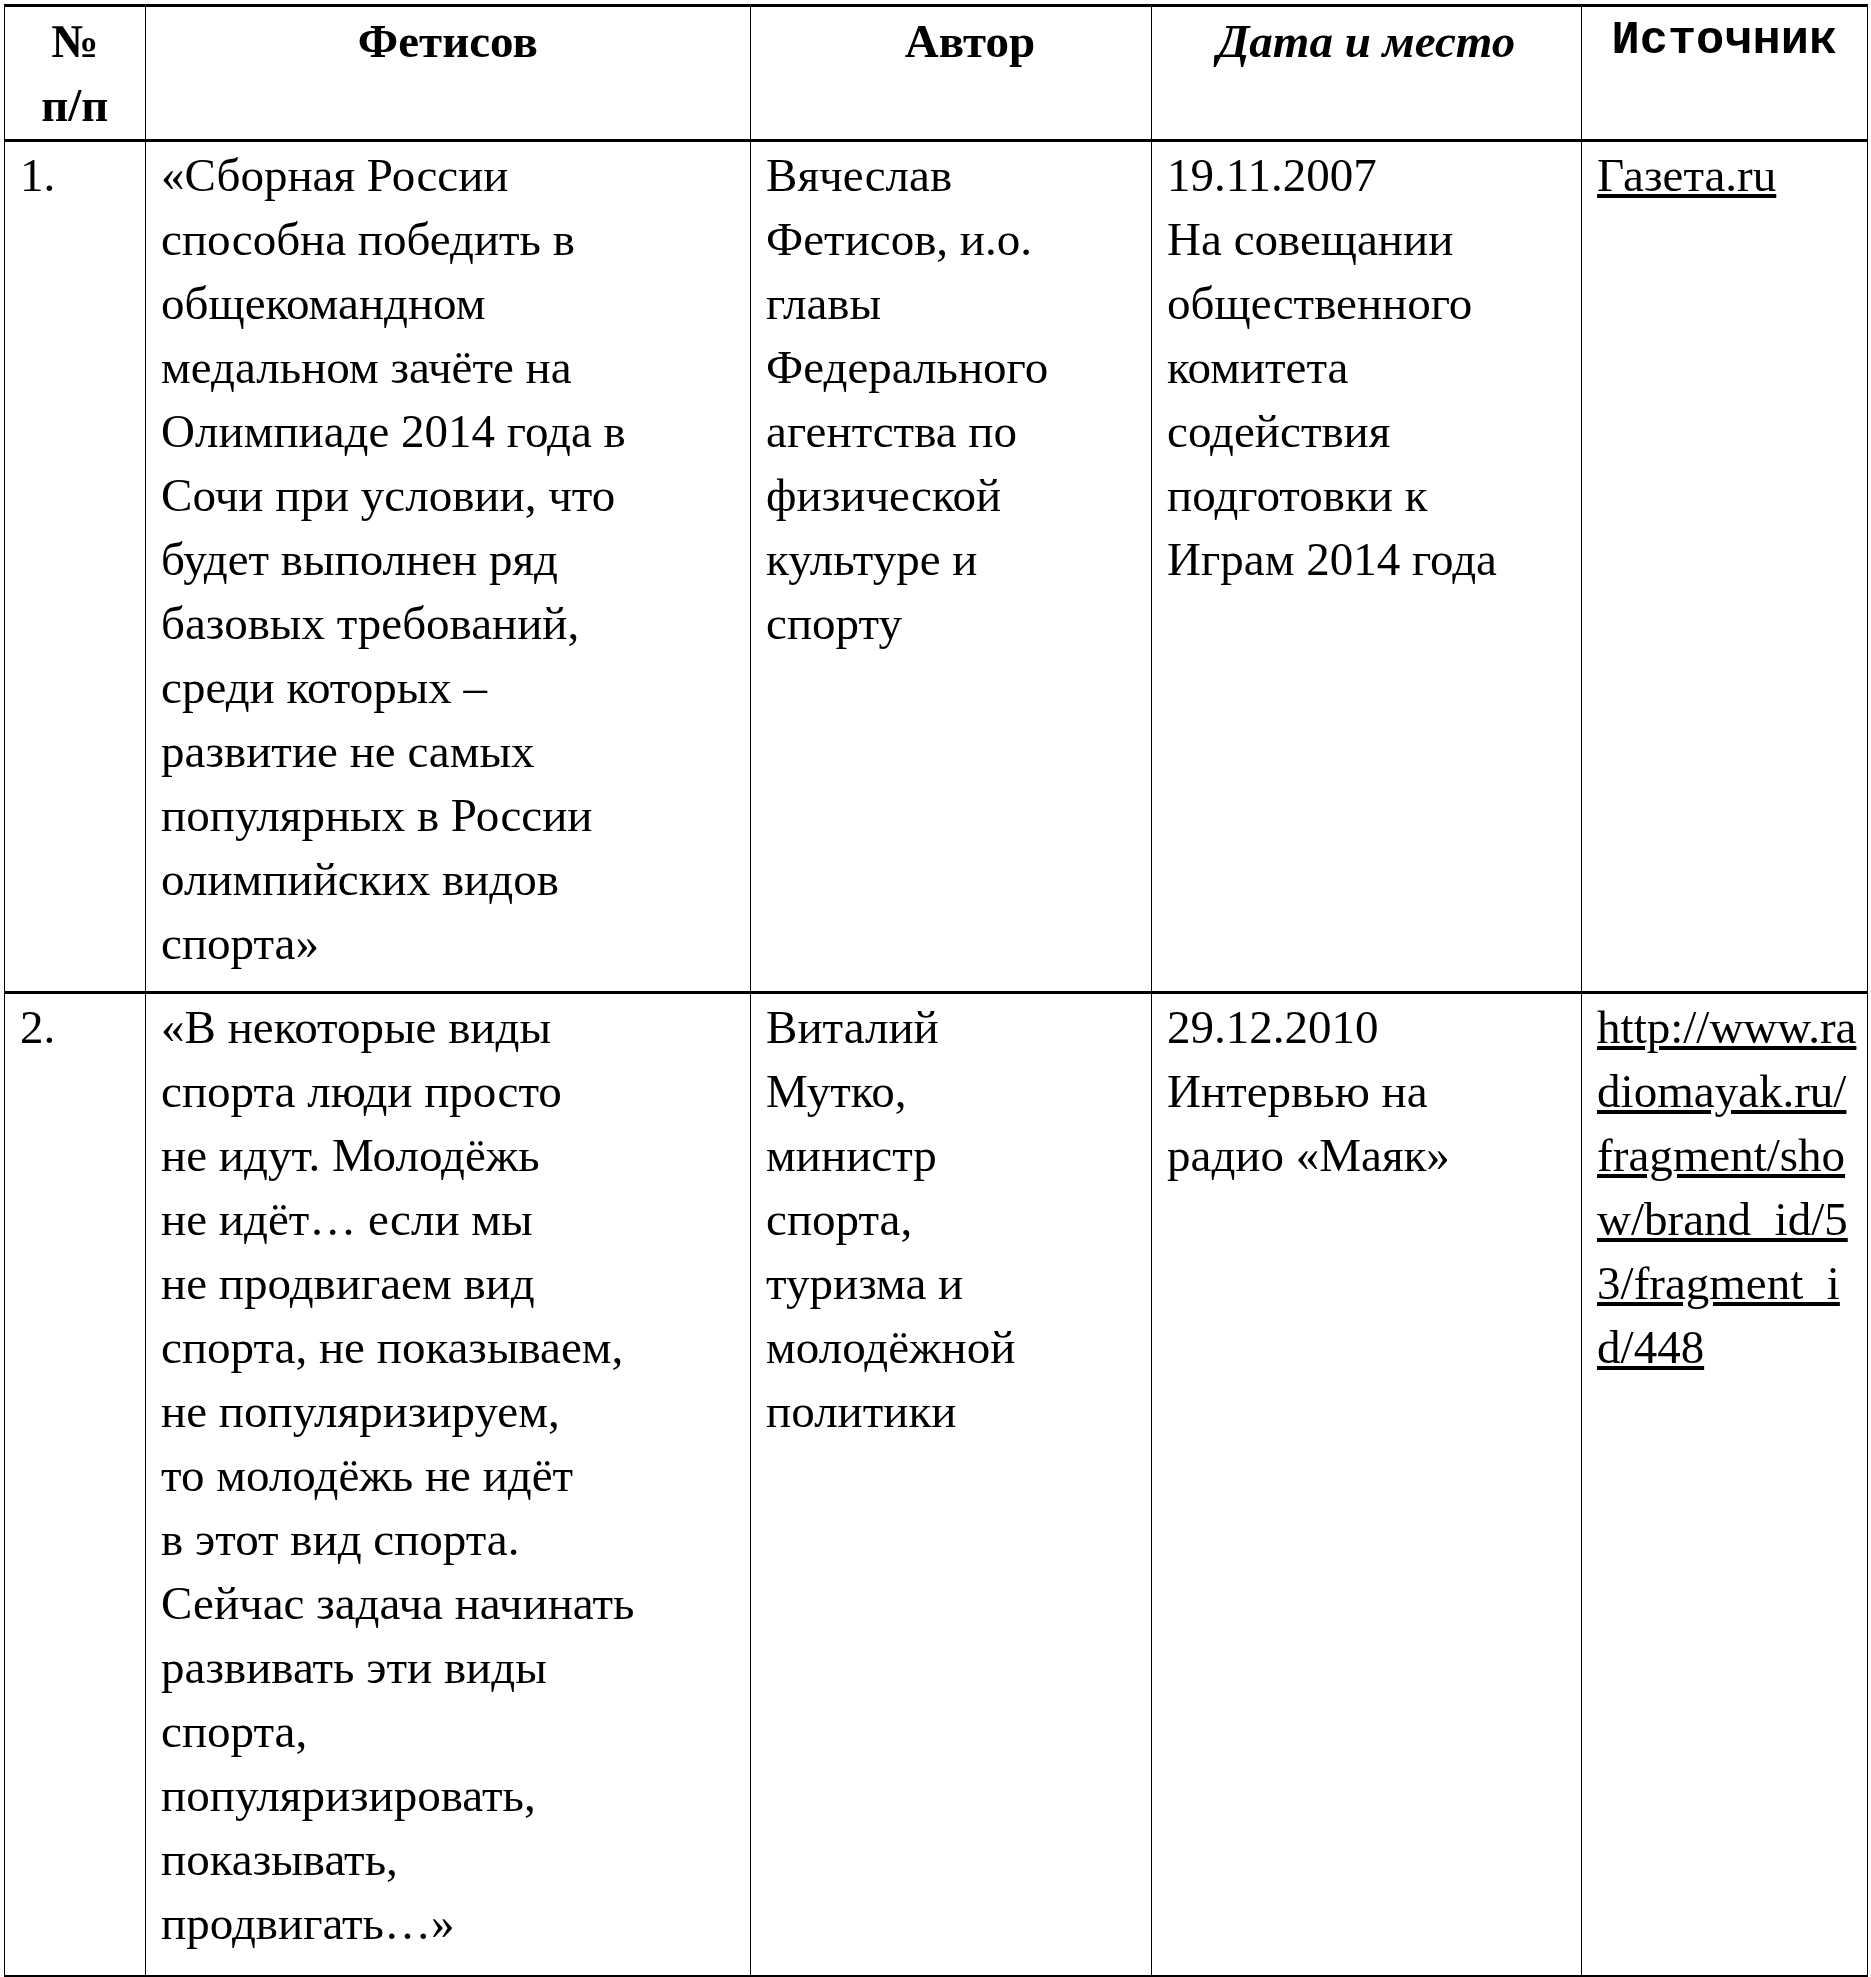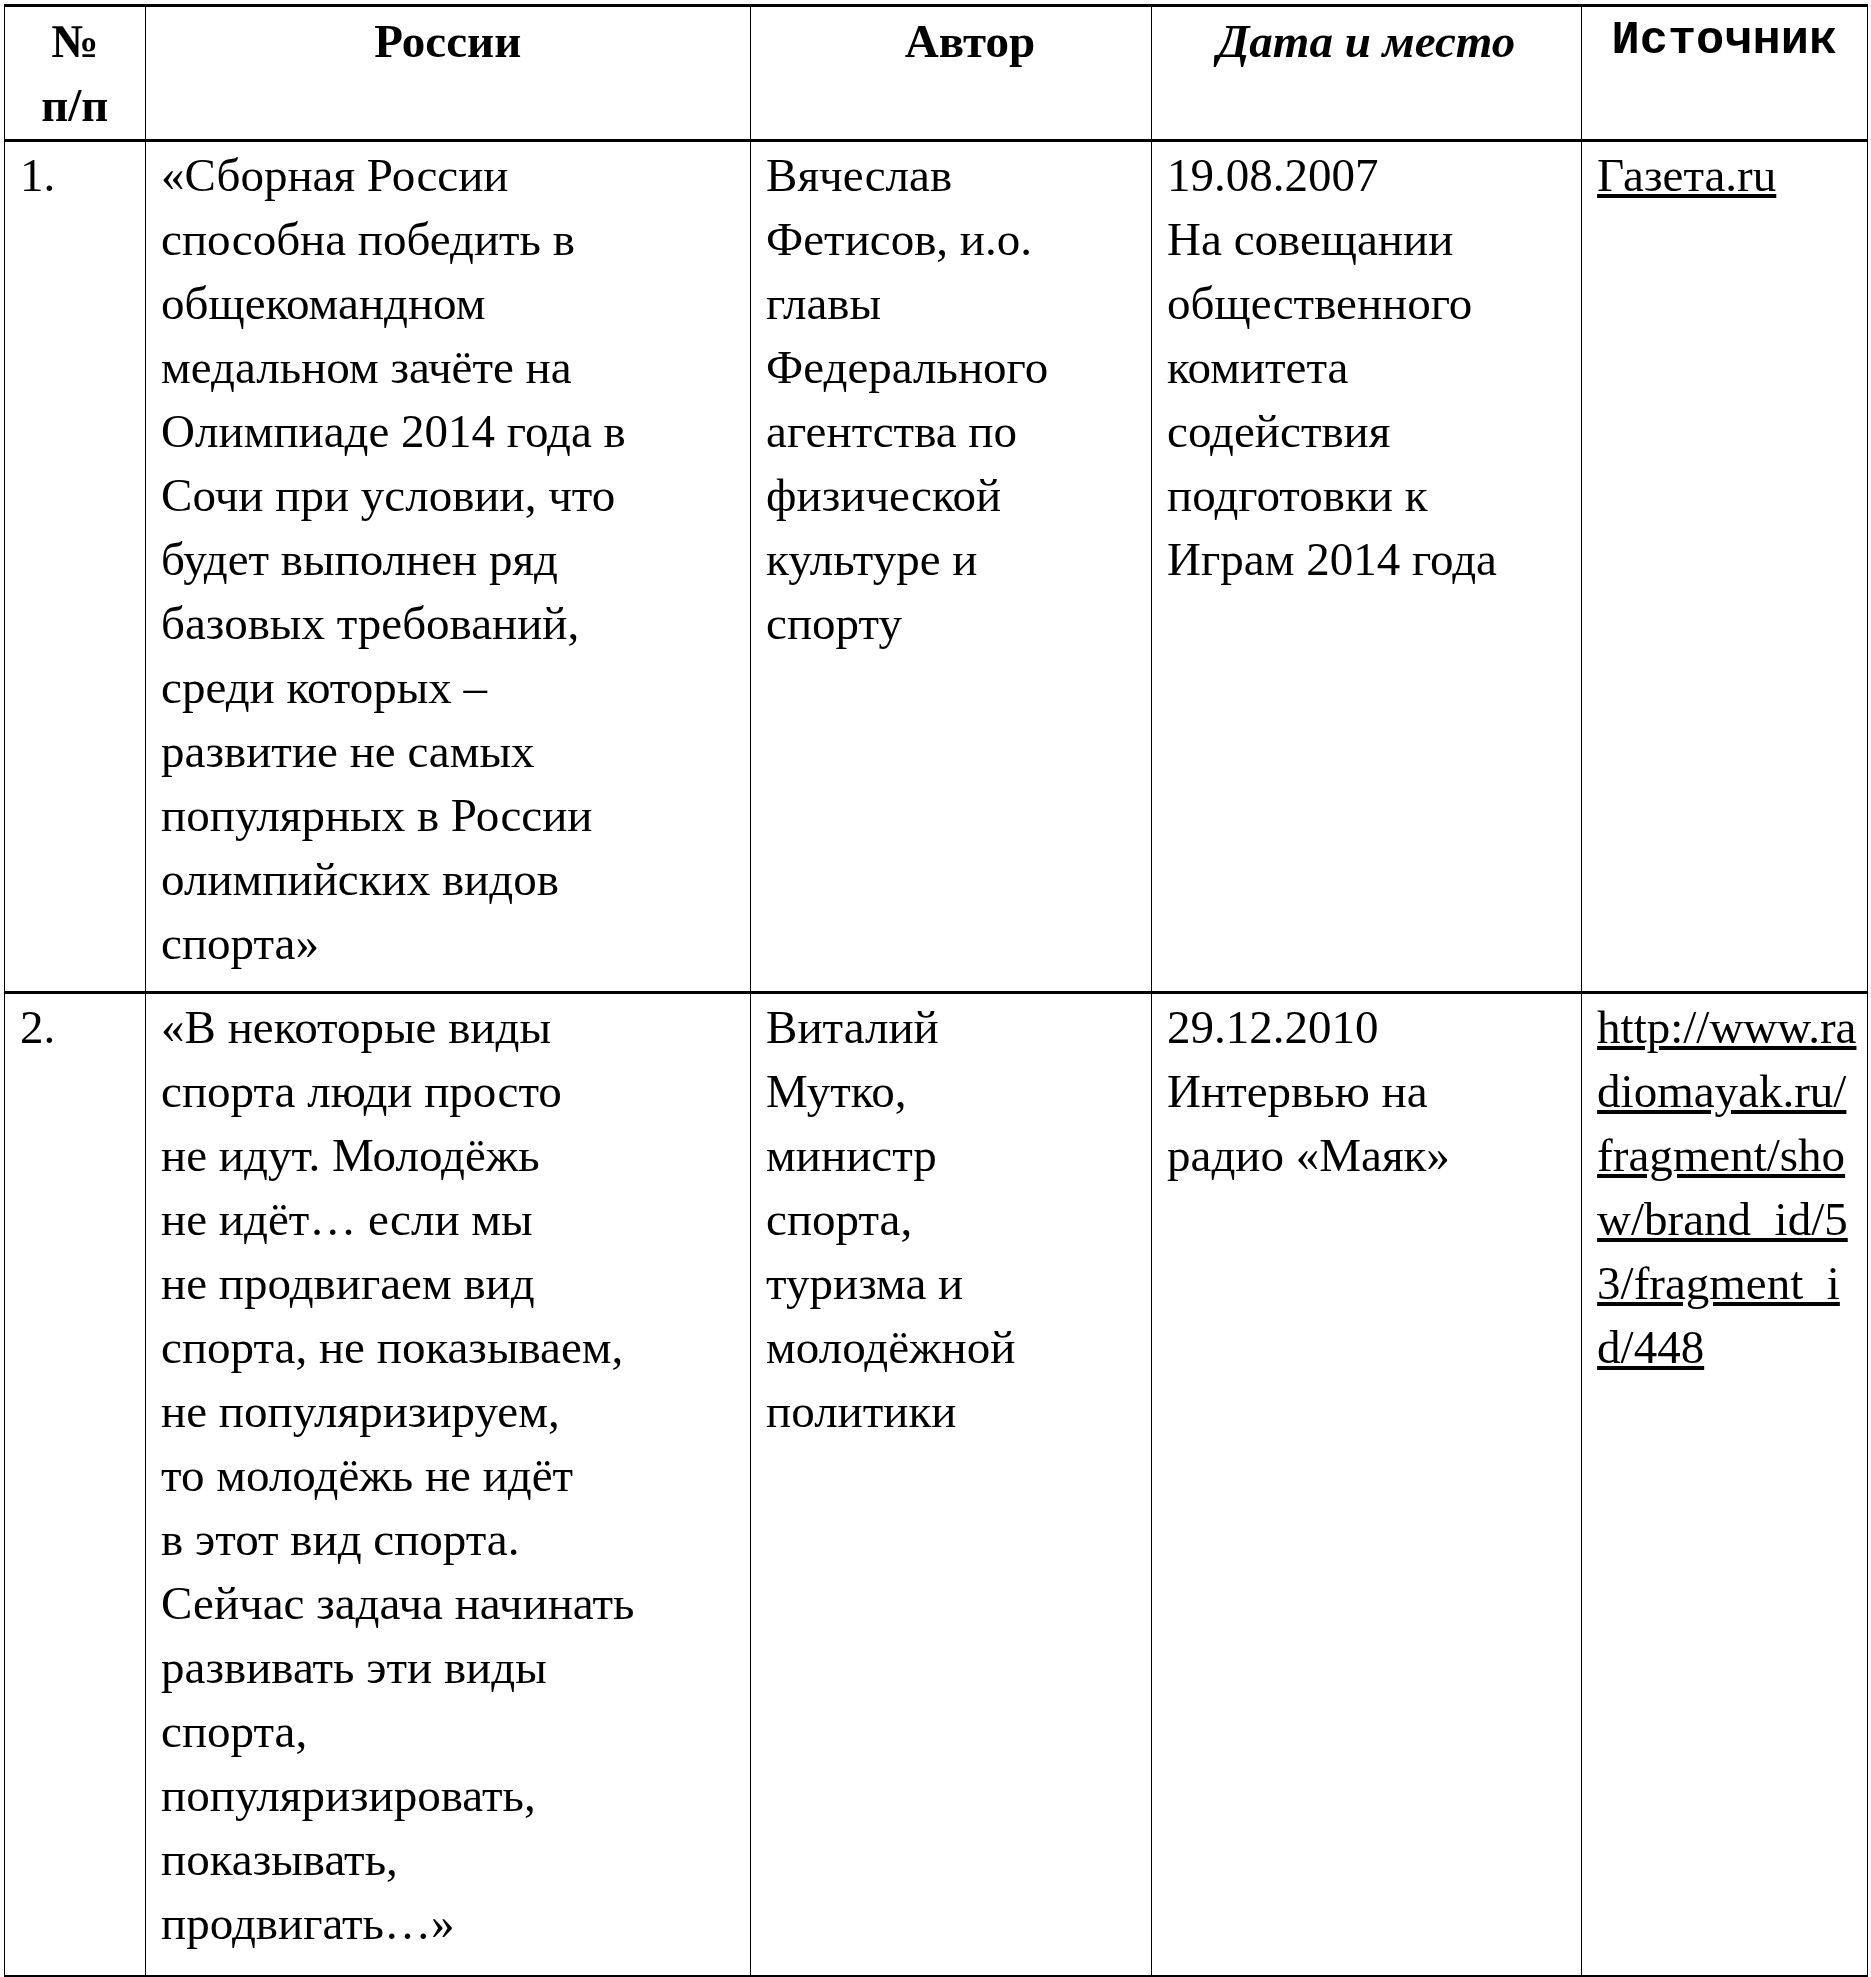--- a/index.html
+++ b/index.html
@@ -69,21 +69,21 @@
       <col class="col-date">
       <col class="col-src">
     </colgroup>
     <thead>
       <tr class="header-row">
         <th class="col-num">
           <span class="pre">№
 п/п</span>
         </th>
         <th class="col-quote">
-          <span class="pre">России</span>
+          <span class="pre">Фетисов</span>
         </th>
         <th class="col-author">
           <span class="pre">Автор</span>
         </th>
         <th class="col-date">
           <span class="pre">Дата и место</span>
         </th>
         <th class="col-src">
           <span class="pre">Источник</span>
         </th>
@@ -113,21 +113,21 @@
           <span class="pre">Вячеслав
 Фетисов, и.о.
 главы
 Федерального
 агентства по
 физической
 культуре и
 спорту</span>
         </td>
         <td>
-          <span class="pre">19.08.2007
+          <span class="pre">19.11.2007
 На совещании
 общественного
 комитета
 содействия
 подготовки к
 Играм 2014 года</span>
         </td>
         <td class="src-cell">
           <span class="pre">Газета.ru</span>
         </td>

